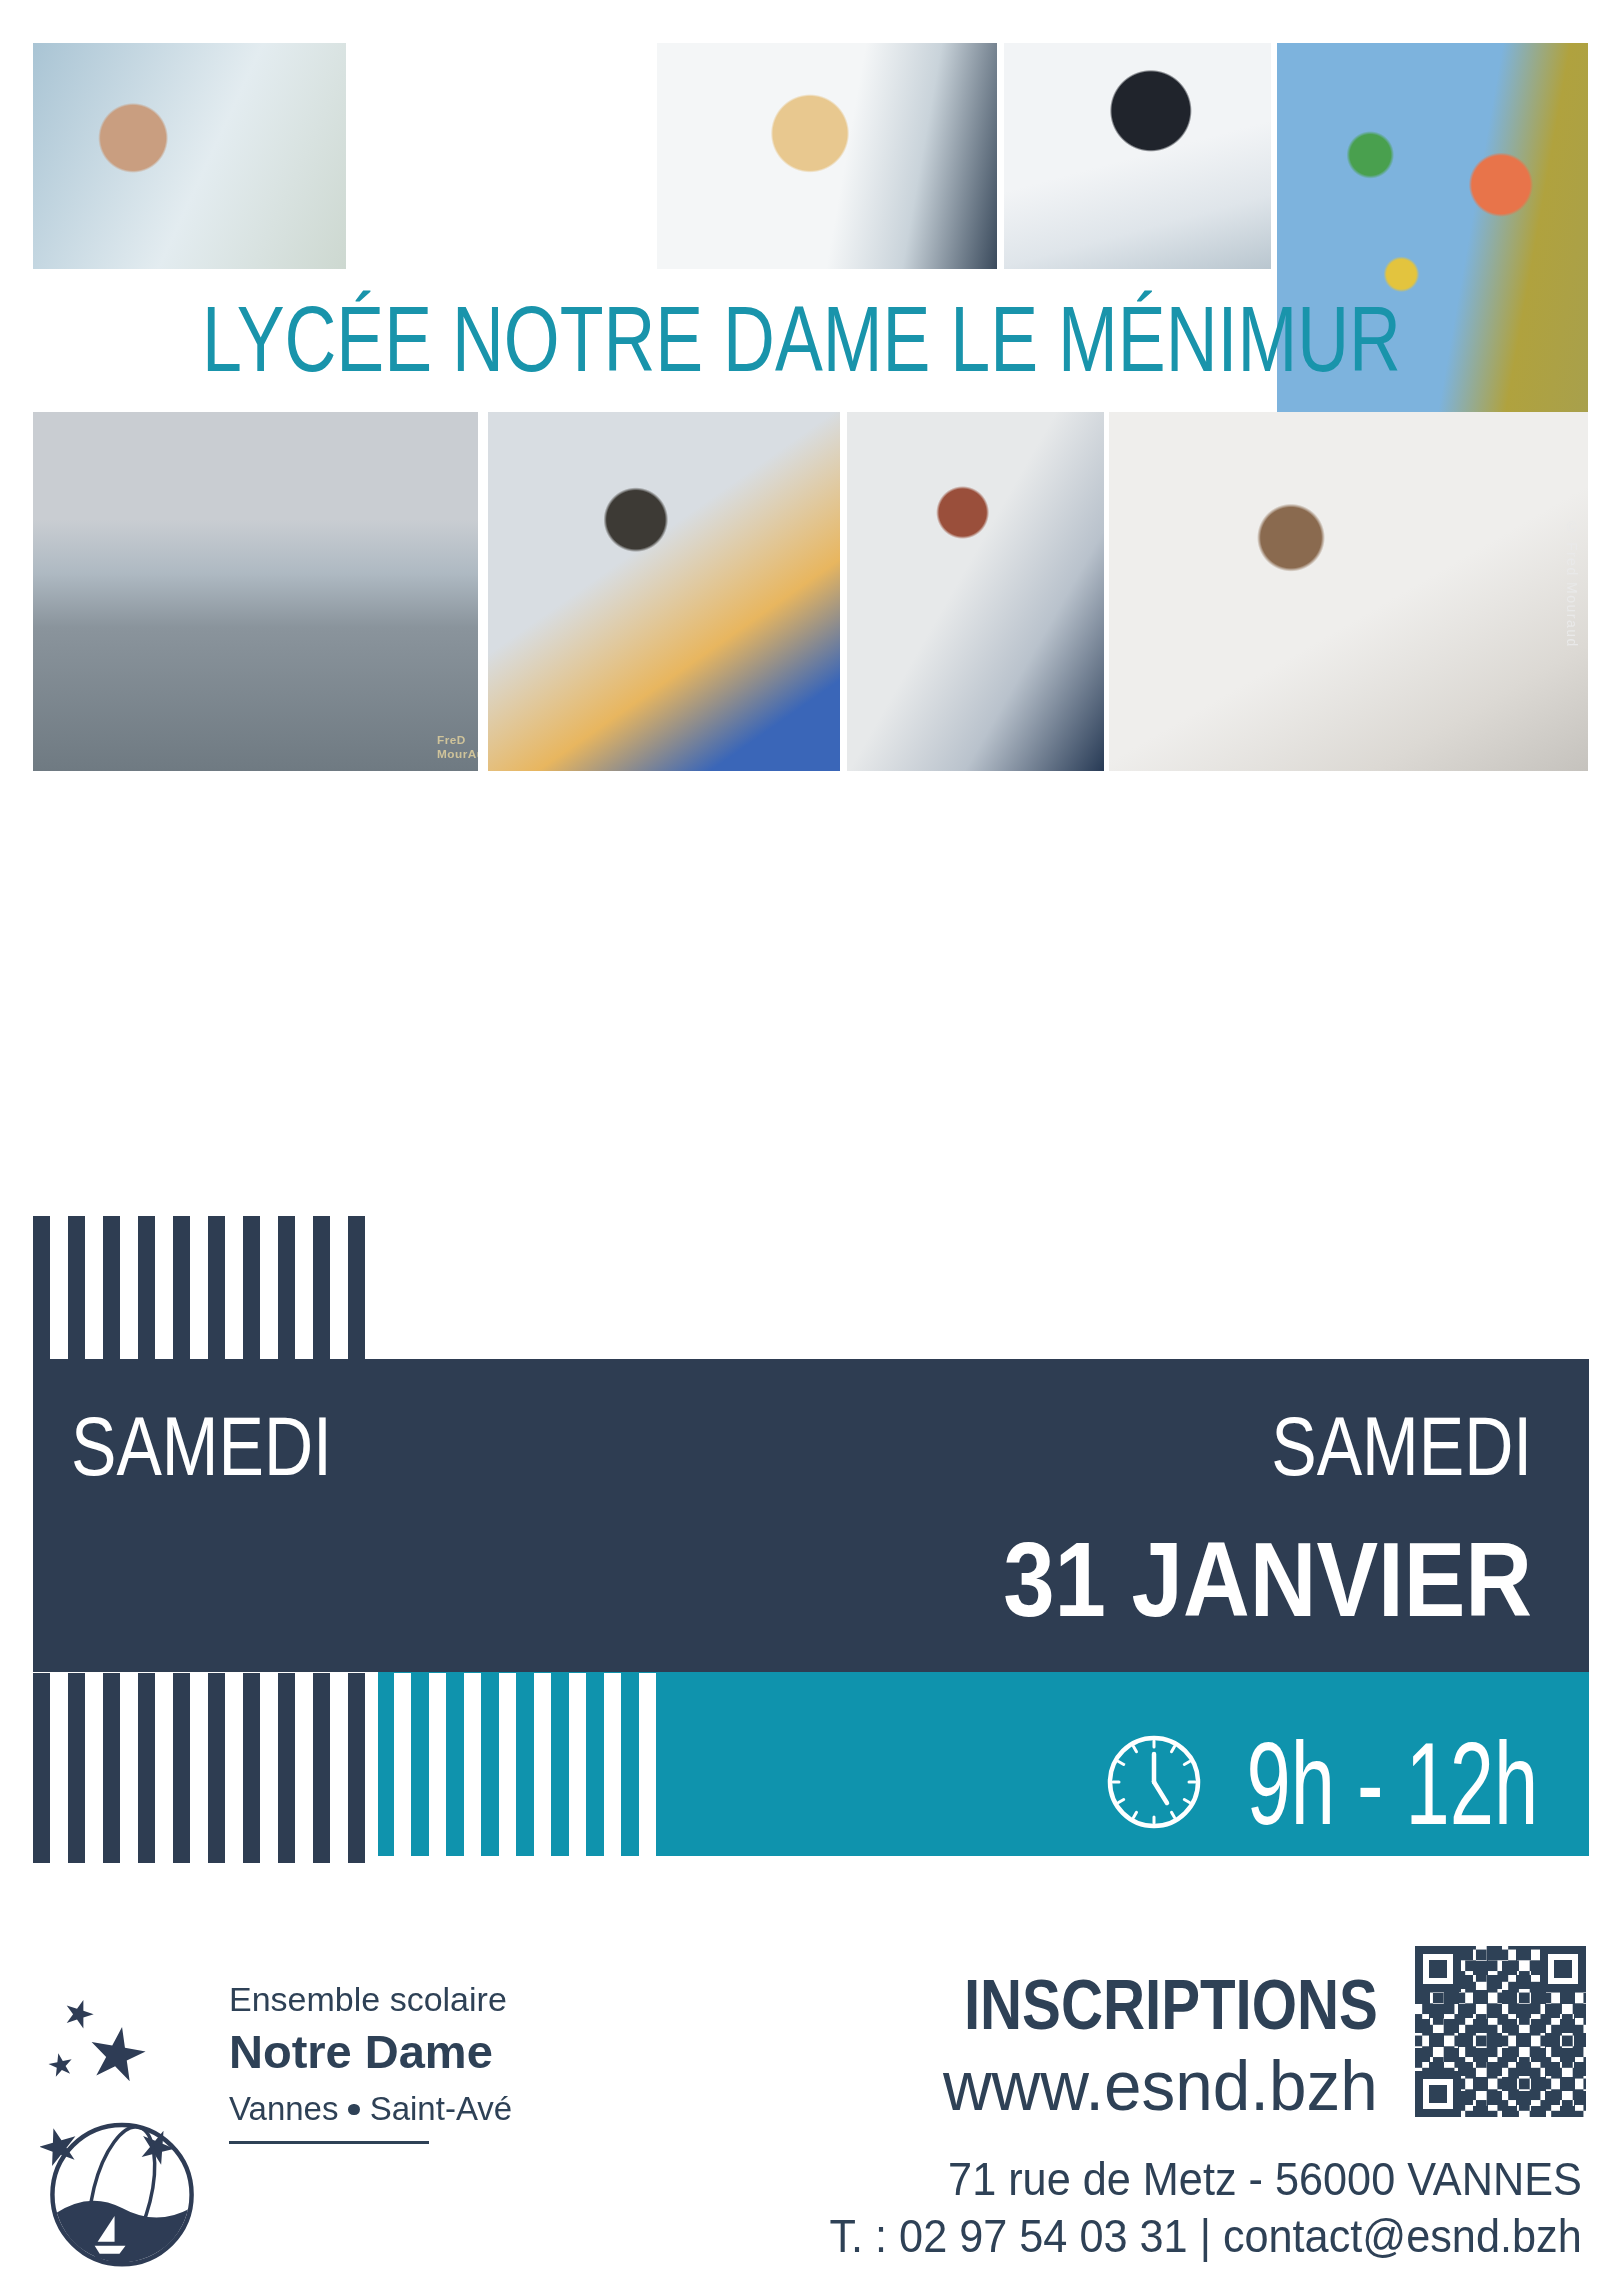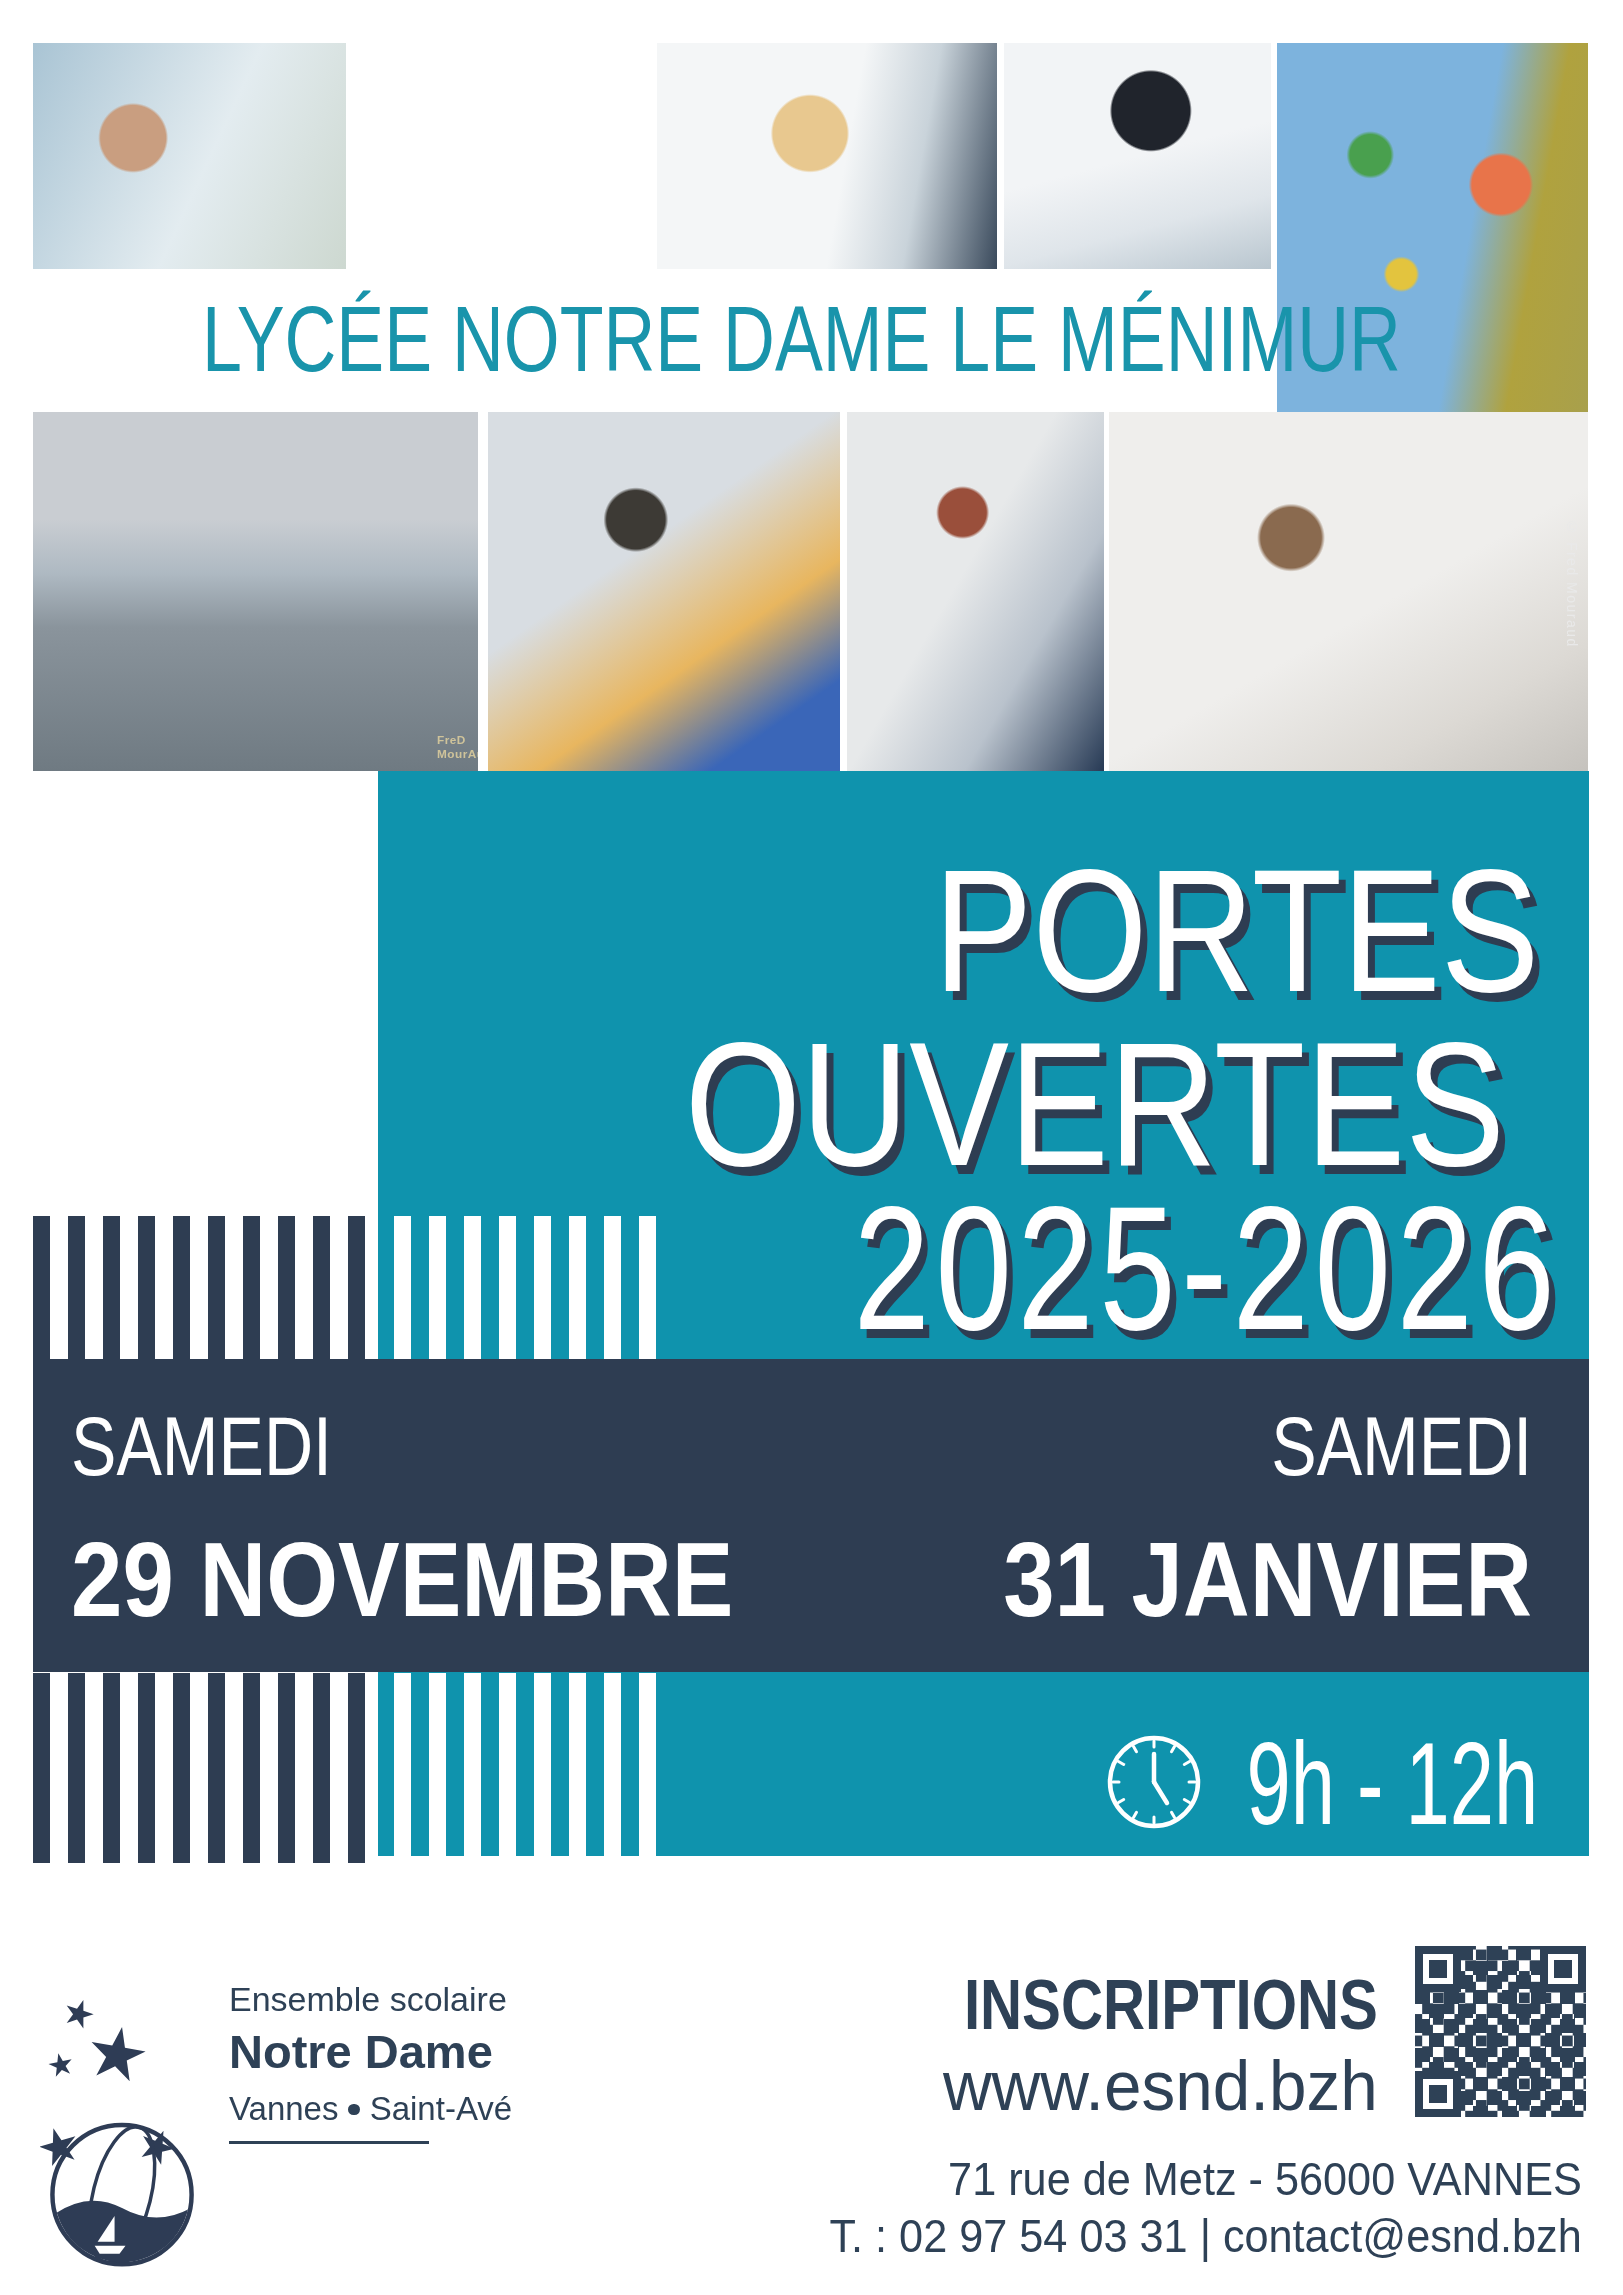--- a/index.html
+++ b/index.html
@@ -80,41 +80,27 @@
 
   <div class="photo p6 abs" style="left:33px;top:412px;width:445px;height:359px;">
     <span class="credit-a abs" style="left:404px;top:321px;">FreD MourAud</span>
   </div>
   <div class="photo p7 abs" style="left:488px;top:412px;width:352px;height:359px;"></div>
   <div class="photo p8 abs" style="left:847px;top:412px;width:257px;height:359px;"></div>
   <div class="photo p9 abs" style="left:1109px;top:412px;width:479px;height:359px;">
     <span class="credit-v abs" style="right:8.2px;top:107px;height:169px;">© Fred Mouraud</span>
   </div>
 
-  <div class="teal-block abs" style="left:378px;top:771px;width:1211px;height:588px;">
-    <div class="event-line" style="top:73px;font-size:174px;">
-      <span class="cx or shadowed" style="--sx:0.85;">PORTES</span>
-    </div>
-    <div class="event-line" style="top:245px;right:84px;font-size:176px;">
-      <span class="cx or shadowed" style="--sx:0.85;">OUVERTES</span>
-    </div>
-    <div class="event-line" style="top:409px;right:29px;font-size:176px;">
-      <span class="cx or shadowed" style="--sx:0.78;letter-spacing:7.2px;">2025-2026</span>
-    </div>
-  </div>
 
   <div class="stripes-navy abs" style="left:33px;top:1216px;width:332px;height:143px;"></div>
   <div class="stripes-white abs" style="left:394px;top:1216px;width:279px;height:143px;"></div>
 
   <div class="navy-band abs" style="left:33px;top:1359px;width:1556px;height:313px;">
     <div class="abs" style="left:38px;top:46px;">
       <span class="day-label cx ol" style="--sx:0.82;">SAMEDI</span>
-    </div>
-    <div class="abs" style="left:38px;top:168px;">
-      <span class="date-label cx ol" style="--sx:0.88;">29 NOVEMBRE</span>
     </div>
     <div class="abs" style="right:57px;top:46px;text-align:right;">
       <span class="day-label cx or" style="--sx:0.82;">SAMEDI</span>
     </div>
     <div class="abs" style="right:57px;top:168px;text-align:right;">
       <span class="date-label cx or" style="--sx:0.88;">31 JANVIER</span>
     </div>
   </div>
 
   <div class="teal-block abs" style="left:378px;top:1672px;width:1211px;height:184px;">

